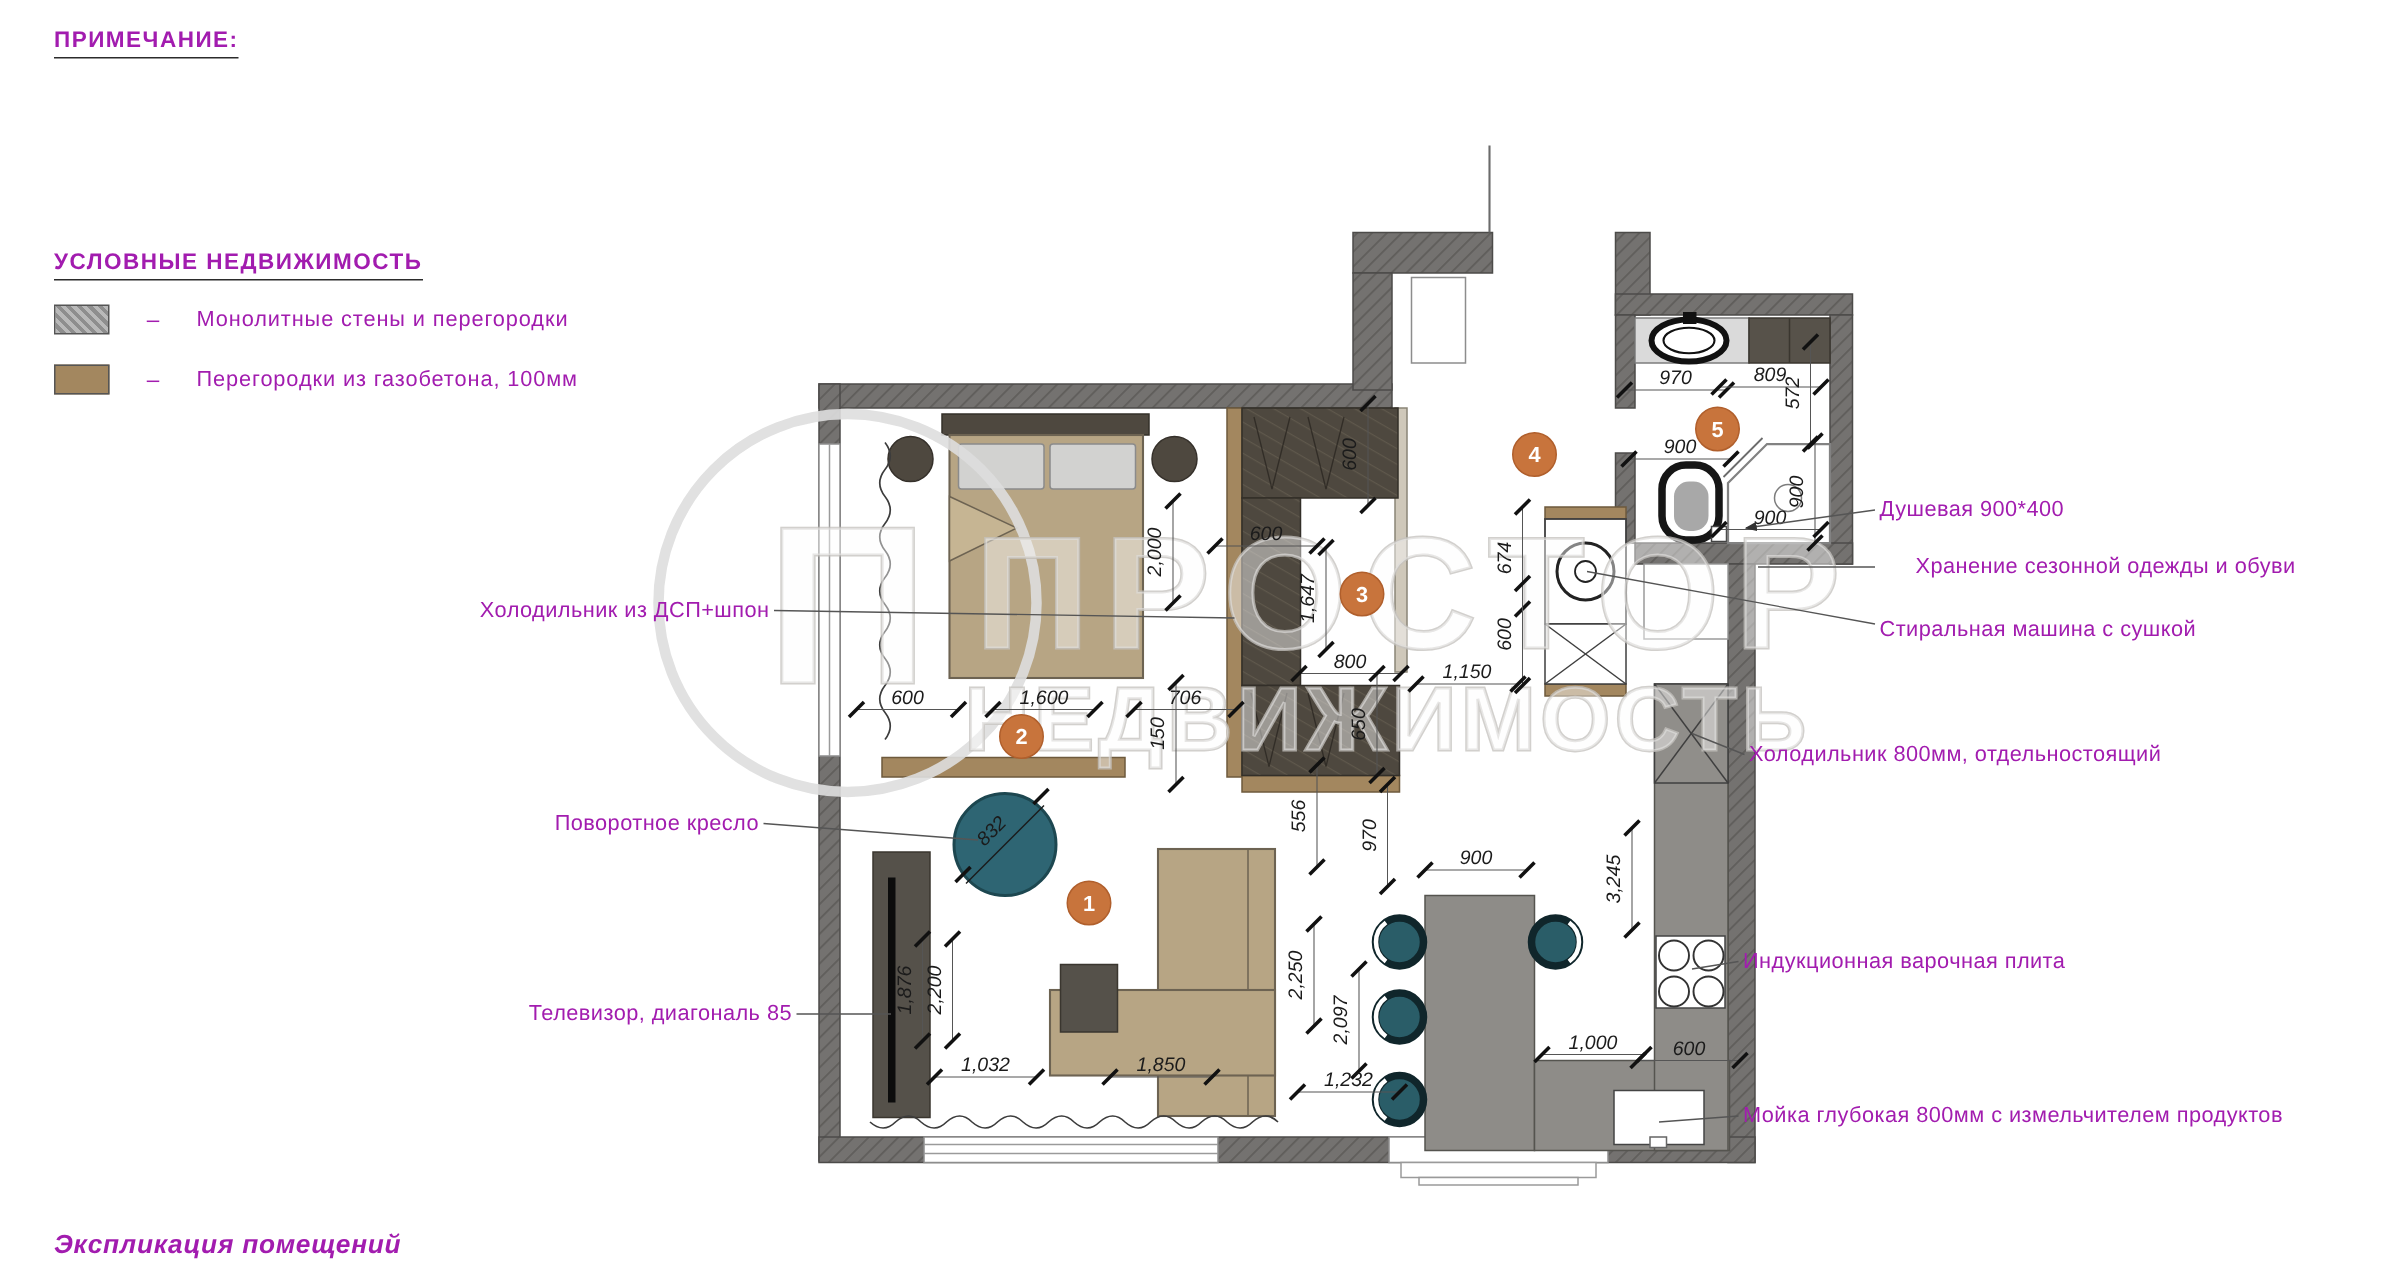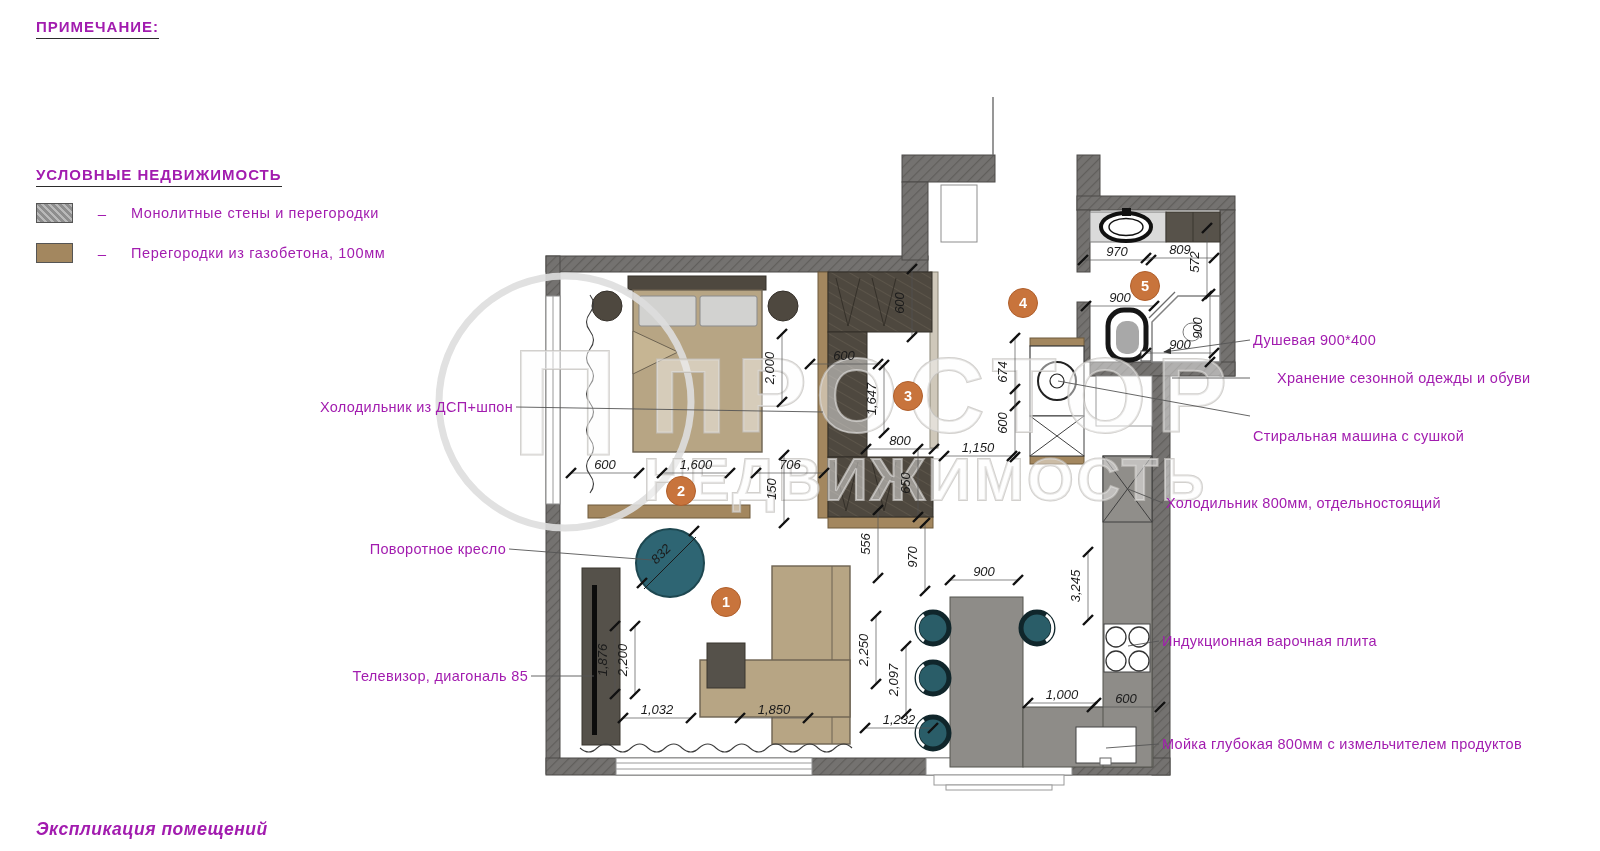--- a/index.html
+++ b/index.html
@@ -417,18 +417,18 @@
         </g>
       </g>
   </svg>
 
   <div id="labels">
       <div class="ann left" style="left: 513px; top: 407px;">Холодильник из ДСП+шпон</div>
       <div class="ann left" style="left: 506px; top: 549px;">Поворотное кресло</div>
       <div class="ann left" style="left: 528px; top: 676px;">Телевизор, диагональ 85</div>
       <div class="ann" style="left: 1253px; top: 340px;">Душевая 900*400</div>
       <div class="ann" style="left: 1253px; top: 378px; margin-left: 24px;">Хранение сезонной одежды и обуви</div>
-      <div class="ann" style="left: 1253px; top: 436px;">Стиральная машина с сушкой</div>
+      <div class="ann" style="left: 1253px; top: 420px;">Стиральная машина с сушкой</div>
       <div class="ann" style="left: 1166px; top: 503px;">Холодильник 800мм, отдельностоящий</div>
       <div class="ann" style="left: 1162px; top: 641px;">Индукционная варочная плита</div>
       <div class="ann" style="left: 1162px; top: 744px;">Мойка глубокая 800мм с измельчителем продуктов</div>
     </div>
 </div>
 
 </body></html>

